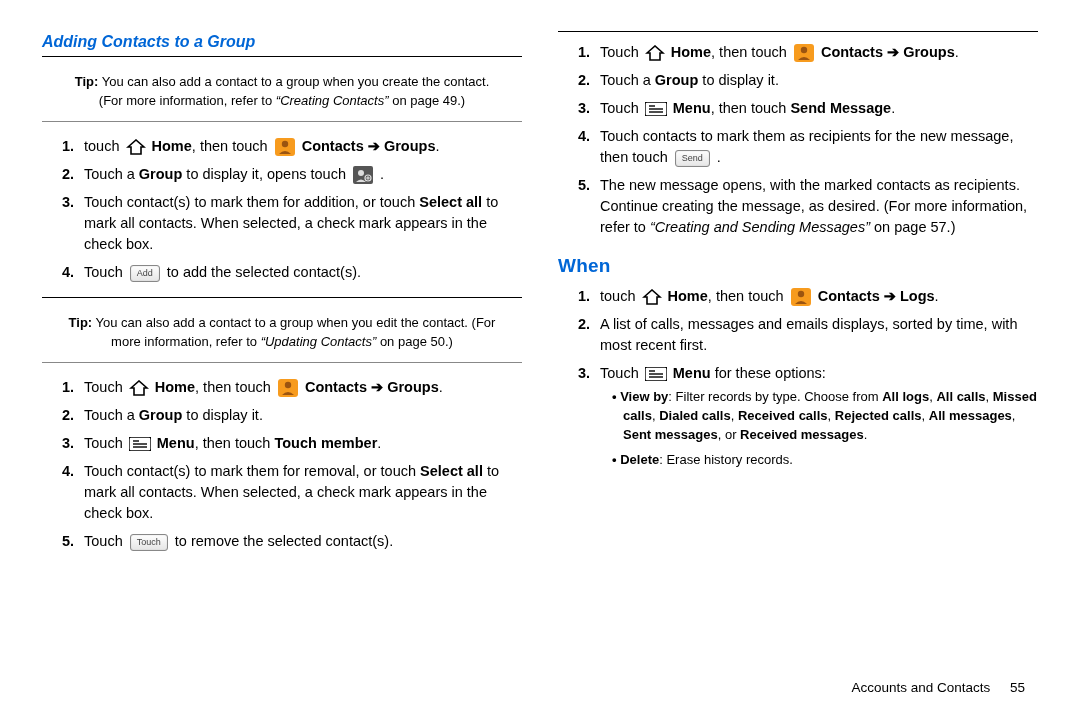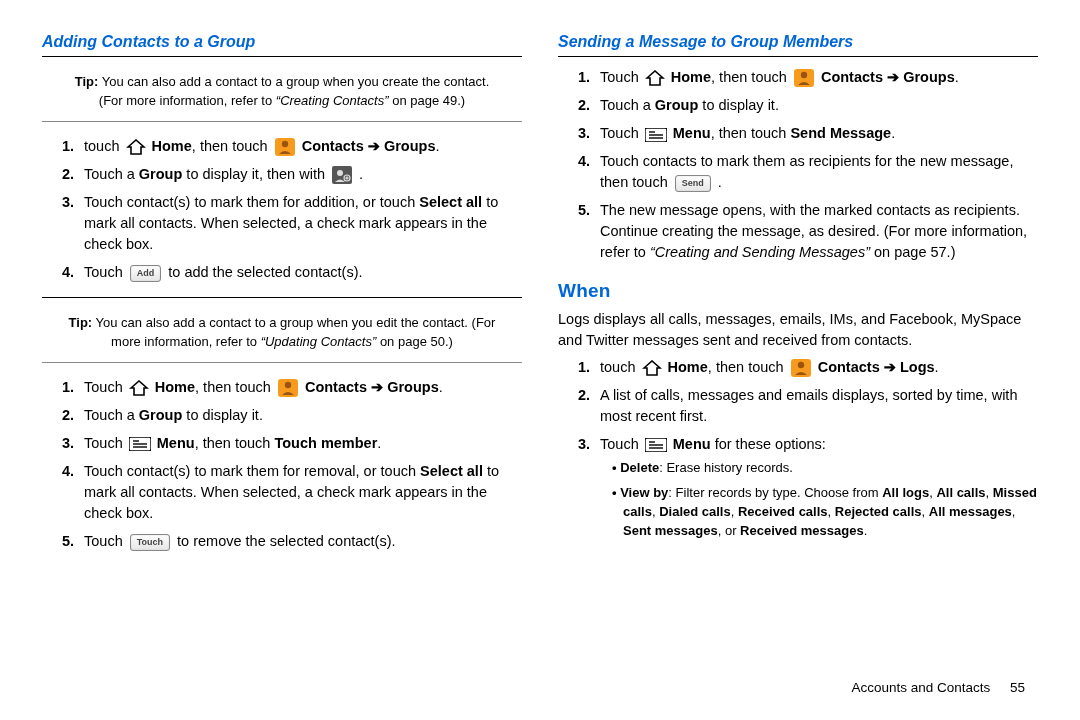--- a/index.html
+++ b/index.html
@@ -84,21 +84,21 @@
     display: inline-flex;
     align-items: center;
     border: 1px solid #888;
     border-radius: 3px;
     background: linear-gradient(#fdfdfd,#e6e6e6);
     font-size: 9px;
     padding: 1px 6px;
     color: #444;
     vertical-align: middle;
     margin: 0 3px;
-    font-weight: bold;
+    font-weight: normal;
     box-shadow: inset 0 0 1px #aaa;
   }
   .footer {
     text-align: right;
     font-size: 13.5px;
     padding-right: 38px;
     color: #000;
   }
   .footer .pg { display:inline-block; width:32px; text-align:left; margin-left:16px;}
   b { font-weight: bold; }
@@ -128,21 +128,21 @@
         <span class="icon">
             <svg width="22" height="20" viewBox="0 0 22 20">
               <rect x="1" y="1" width="20" height="18" rx="3" fill="#f79b1e"></rect>
               <circle cx="11" cy="7" r="3.2" fill="#9b5410"></circle>
               <path d="M5 17 Q11 11 17 17 Z" fill="#9b5410"></path>
             </svg>
           </span>
         <b>Contacts ➔ Groups</b>.
       </li>
       <li>
-        <span>Touch a </span><b>Group</b><span> to display it, then with </span>
+        <span>Touch a </span><b>Group</b><span> to display it, opens touch </span>
         <span class="icon">
             <svg width="22" height="20" viewBox="0 0 22 20">
               <rect x="1" y="1" width="20" height="18" rx="2" fill="#555"></rect>
               <circle cx="9" cy="8" r="3" fill="#ddd"></circle>
               <path d="M4 17 Q9 12 14 17 Z" fill="#ddd"></path>
               <circle cx="16" cy="13" r="3" fill="none" stroke="#ddd" stroke-width="1.2"></circle>
               <line x1="16" y1="11.2" x2="16" y2="14.8" stroke="#ddd" stroke-width="1.2"></line>
               <line x1="14.2" y1="13" x2="17.8" y2="13" stroke="#ddd" stroke-width="1.2"></line>
             </svg>
           </span> .
@@ -200,21 +200,20 @@
       </li>
       <li>
         <span>Touch </span>
         <span class="btn-label">Touch</span>
         <span> to remove the selected contact(s).</span>
       </li>
     </ol>
   </div>
 
   <div class="col">
-    <div class="sub-head">Sending a Message to Group Members</div>
     <hr class="rule">
 
     <ol>
       <li>
         <span>Touch </span>
         <span class="icon">
             <svg width="20" height="16" viewBox="0 0 20 16">
               <path d="M2 8 L10 1 L18 8 L15 8 L15 15 L5 15 L5 8 Z" fill="none" stroke="#000" stroke-width="1.6"></path>
             </svg>
           </span>
@@ -246,21 +245,20 @@
       <li>
         <span>Touch contacts to mark them as recipients for the new message, then touch </span>
         <span class="btn-label">Send</span> .
       </li>
       <li>
         <span>The new message opens, with the marked contacts as recipients. Continue creating the message, as desired. (For more information, refer to </span><i>“Creating and Sending Messages”</i><span> on page 57.)</span>
       </li>
     </ol>
 
     <div class="sec-head">When</div>
-    <div style="margin-bottom:6px;">Logs displays all calls, messages, emails, IMs, and Facebook, MySpace and Twitter messages sent and received from contacts.</div>
 
     <ol>
       <li>
         <span>touch </span>
         <span class="icon">
             <svg width="20" height="16" viewBox="0 0 20 16">
               <path d="M2 8 L10 1 L18 8 L15 8 L15 15 L5 15 L5 8 Z" fill="none" stroke="#000" stroke-width="1.6"></path>
             </svg>
           </span>
         <b>Home</b><span>, then touch </span>
@@ -280,24 +278,24 @@
             <svg width="22" height="14" viewBox="0 0 22 14">
               <rect x="0" y="0" width="22" height="14" rx="2" fill="none" stroke="#000" stroke-width="1.4"></rect>
               <line x1="4" y1="4" x2="10" y2="4" stroke="#000" stroke-width="1.4"></line>
               <line x1="4" y1="7" x2="18" y2="7" stroke="#000" stroke-width="1.4"></line>
               <line x1="4" y1="10" x2="18" y2="10" stroke="#000" stroke-width="1.4"></line>
             </svg>
           </span>
         <b>Menu</b><span> for these options:</span>
         <ul class="bullets">
           <li>
-            <b>Delete</b><span>: Erase history records.</span>
+            <b>View by</b><span>: Filter records by type. Choose from </span><b>All logs</b>, <b>All calls</b>, <b>Missed calls</b>, <b>Dialed calls</b>, <b>Received calls</b>, <b>Rejected calls</b>, <b>All messages</b>, <b>Sent messages</b>, or <b>Received messages</b>.
           </li>
           <li>
-            <b>View by</b><span>: Filter records by type. Choose from </span><b>All logs</b>, <b>All calls</b>, <b>Missed calls</b>, <b>Dialed calls</b>, <b>Received calls</b>, <b>Rejected calls</b>, <b>All messages</b>, <b>Sent messages</b>, or <b>Received messages</b>.
+            <b>Delete</b><span>: Erase history records.</span>
           </li>
         </ul>
       </li>
     </ol>
   </div>
 </div>
 
 <div class="footer">
   <span>Accounts and Contacts</span>
   <span class="pg">55</span>

